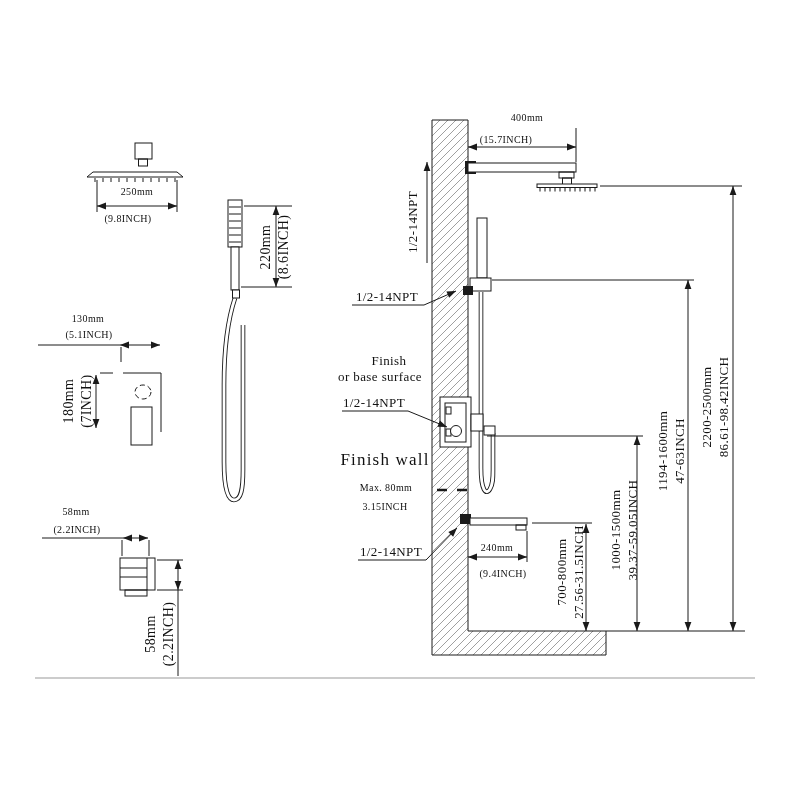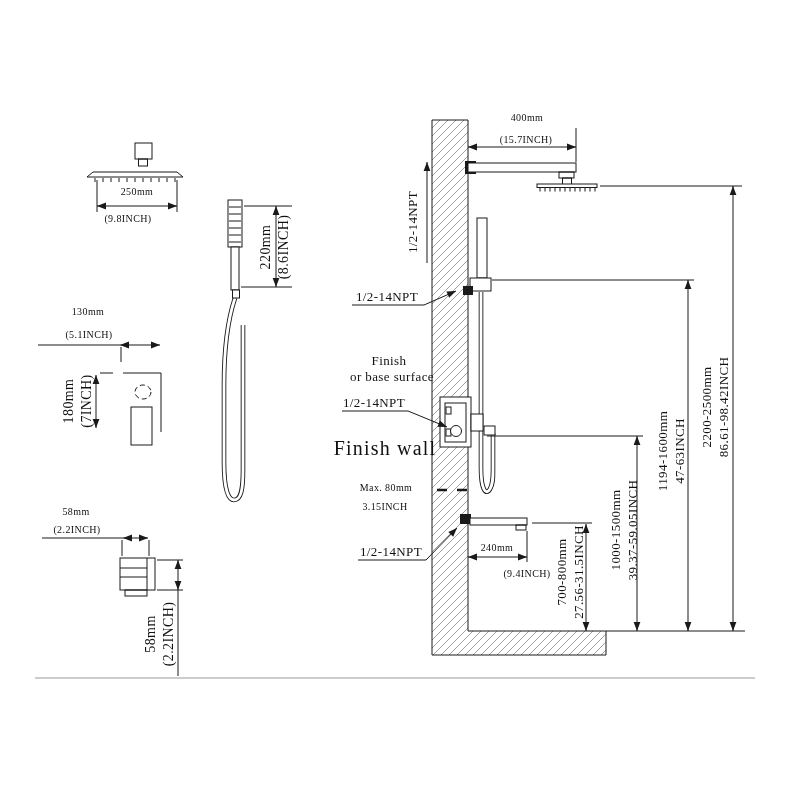--- a/index.html
+++ b/index.html
@@ -14,21 +14,21 @@
   .white{fill:#ffffff;}
   .hoseout{stroke:var(--line);fill:none;stroke-width:4.6;}
   .hosein{stroke:#ffffff;fill:none;stroke-width:2.8;}
   #arr path{fill:var(--line);}
   .hlabel{position:absolute;transform:translate(-50%,-50%);white-space:nowrap;letter-spacing:.4px;}
   .vlabel{position:absolute;transform:translate(-50%,-50%) rotate(-90deg);white-space:nowrap;
           text-align:center;line-height:1.32;letter-spacing:.4px;}
   .fs13{font-size:13px;}
   .fs14{font-size:14px;}
   .fs15{font-size:10px;}
-  .fs17{font-size:20px;letter-spacing:1.2px;}
+  .fs17{font-size:17px;letter-spacing:1.2px;margin-top:12px;}
 </style>
 </head>
 <body>
 
 <div id="canvas">
 
   <svg width="800" height="800" viewBox="0 0 800 800">
     <defs>
       <pattern id="hatch" width="8" height="8" patternUnits="userSpaceOnUse">
         <path d="M-2,2 L2,-2 M0,8 L8,0 M6,10 L10,6" stroke="#777777" stroke-width="0.7"></path>
@@ -145,52 +145,52 @@
   </svg>
 
   <div class="hlabel fs15" style="left:137px;top:191px">250mm</div>
   <div class="hlabel fs15" style="left:128px;top:218px">(9.8INCH)</div>
 
   <div class="vlabel fs14" style="left:275px;top:247px">
     <div>220mm</div>
     <div>(8.6INCH)</div>
   </div>
 
-  <div class="hlabel fs15" style="left:88px;top:311px">130mm</div>
+  <div class="hlabel fs15" style="left:88px;top:318px">130mm</div>
   <div class="hlabel fs15" style="left:89px;top:334px">(5.1INCH)</div>
 
   <div class="vlabel fs14" style="left:78px;top:401px">
     <div>180mm</div>
     <div>(7INCH)</div>
   </div>
 
   <div class="hlabel fs15" style="left:76px;top:511px">58mm</div>
   <div class="hlabel fs15" style="left:77px;top:529px">(2.2INCH)</div>
 
   <div class="vlabel fs14" style="left:160px;top:634px">
     <div>58mm</div>
     <div>(2.2INCH)</div>
   </div>
 
   <div class="hlabel fs15" style="left:527px;top:117px">400mm</div>
-  <div class="hlabel fs15" style="left:526px;top:139px">(15.7INCH)</div>
+  <div class="hlabel fs15" style="left:506px;top:139px">(15.7INCH)</div>
 
   <div class="vlabel fs13" style="left:413px;top:222px">1/2-14NPT</div>
   <div class="hlabel fs13" style="left:387px;top:297px">1/2-14NPT</div>
   <div class="hlabel fs13" style="left:389px;top:361px">Finish</div>
-  <div class="hlabel fs13" style="left:392px;top:377px">or base surface</div>
+  <div class="hlabel fs13" style="left:380px;top:377px">or base surface</div>
   <div class="hlabel fs13" style="left:374px;top:403px">1/2-14NPT</div>
 
   <div class="hlabel fs17" style="left:385px;top:448px">Finish wall</div>
   <div class="hlabel fs15" style="left:386px;top:487px">Max. 80mm</div>
   <div class="hlabel fs15" style="left:385px;top:506px">3.15INCH</div>
 
   <div class="hlabel fs13" style="left:391px;top:552px">1/2-14NPT</div>
   <div class="hlabel fs15" style="left:497px;top:547px">240mm</div>
-  <div class="hlabel fs15" style="left:527px;top:573px">(9.4INCH)</div>
+  <div class="hlabel fs15" style="left:503px;top:573px">(9.4INCH)</div>
 
   <div class="vlabel fs13" style="left:570px;top:572px">
     <div>700-800mm</div>
     <div>27.56-31.5INCH</div>
   </div>
   <div class="vlabel fs13" style="left:624px;top:530px">
     <div>1000-1500mm</div>
     <div>39.37-59.05INCH</div>
   </div>
   <div class="vlabel fs13" style="left:671px;top:451px">

